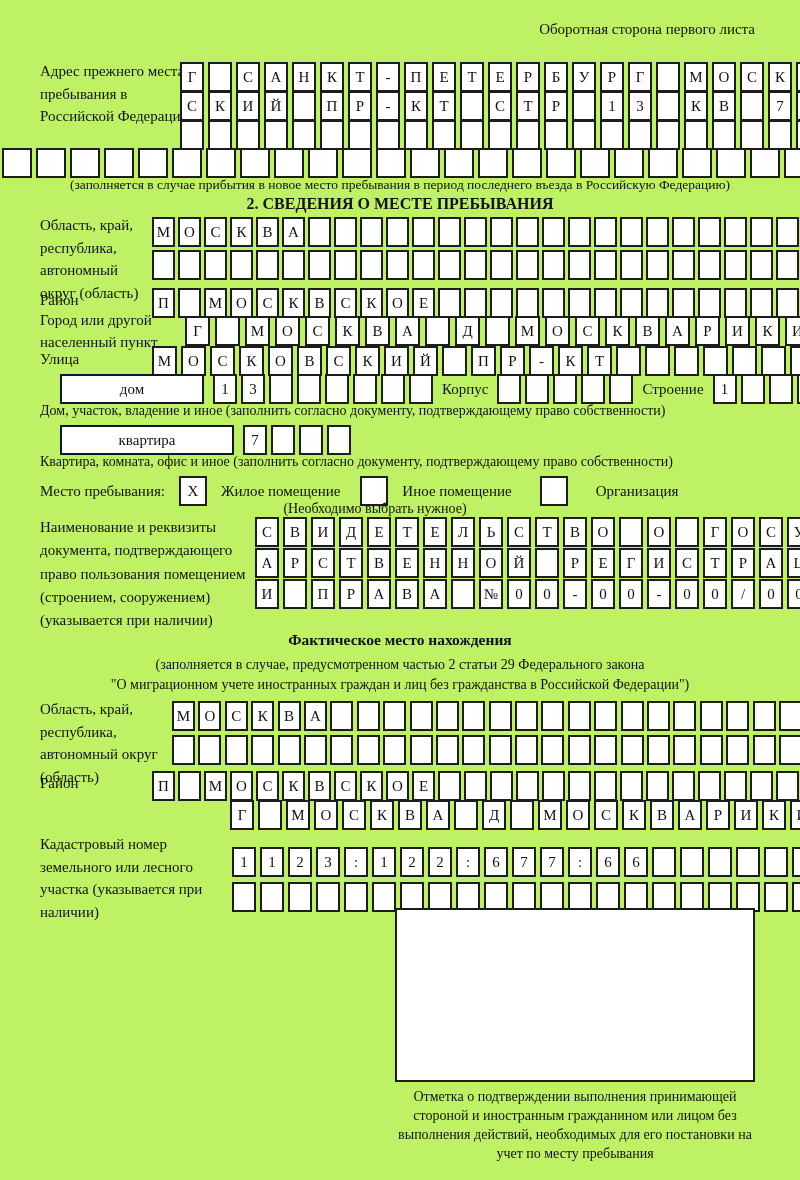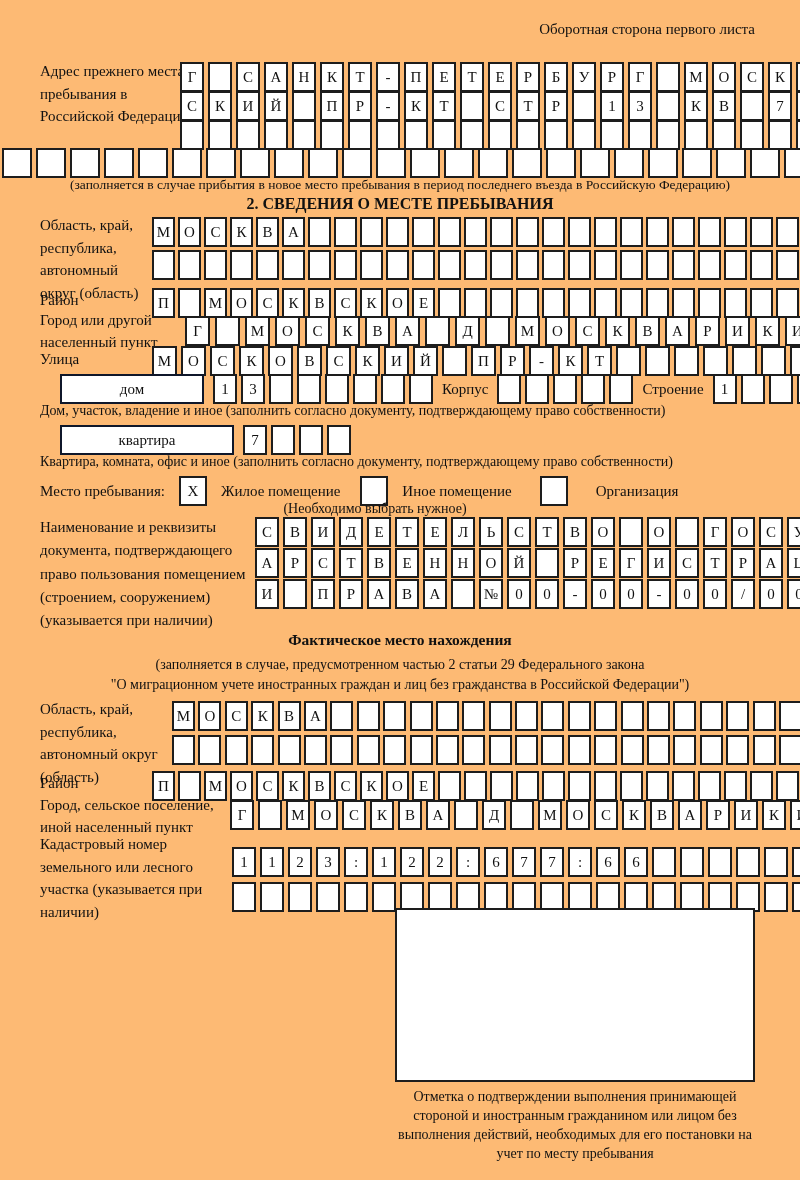--- a/index.html
+++ b/index.html
@@ -1,16 +1,16 @@
 <!DOCTYPE html>
 <html><head>
 <meta charset="utf-8">
 <style>
   html,body{margin:0;padding:0;background:#fff;}
-  .page{position:relative;width:800px;height:1180px;background:#fdba74;color:#111;
+  .page{position:relative;width:800px;height:1180px;background:#bef264;color:#111;
         font-family:"Liberation Serif","DejaVu Serif",serif;overflow:hidden;}
   .abs{position:absolute;}
   .lbl{font-size:15px;line-height:1.5;}
   .cap{font-size:13.5px;}
   .ttl{font-weight:bold;font-size:16px;text-align:center;width:100%;}
   .center{text-align:center;width:100%;}
   .cells{display:flex;gap:var(--g,4px);}
   .cell{display:inline-flex;flex:none;align-items:center;justify-content:center;
         width:var(--w,20px);height:26px;border:2px solid #1d1d1d;font-size:15px;background:#fff;}
   .r24{--w:20px;--g:4px;}
@@ -477,21 +477,20 @@
       <span class="cell"></span>
       <span class="cell"></span>
       <span class="cell"></span>
       <span class="cell"></span>
       <span class="cell"></span>
       <span class="cell"></span>
       <span class="cell"></span>
       <span class="cell"></span>
     </div>
 
-  <div class="abs lbl" style="left:40px;top:795px;width:200px;line-height:1.45;">Город, сельское поселение, иной населенный пункт</div>
   <div class="abs cells r22k" style="left:230px;top:800px;">
       <span class="cell">Г</span>
       <span class="cell"></span>
       <span class="cell">М</span>
       <span class="cell">О</span>
       <span class="cell">С</span>
       <span class="cell">К</span>
       <span class="cell">В</span>
       <span class="cell">А</span>
       <span class="cell"></span>

